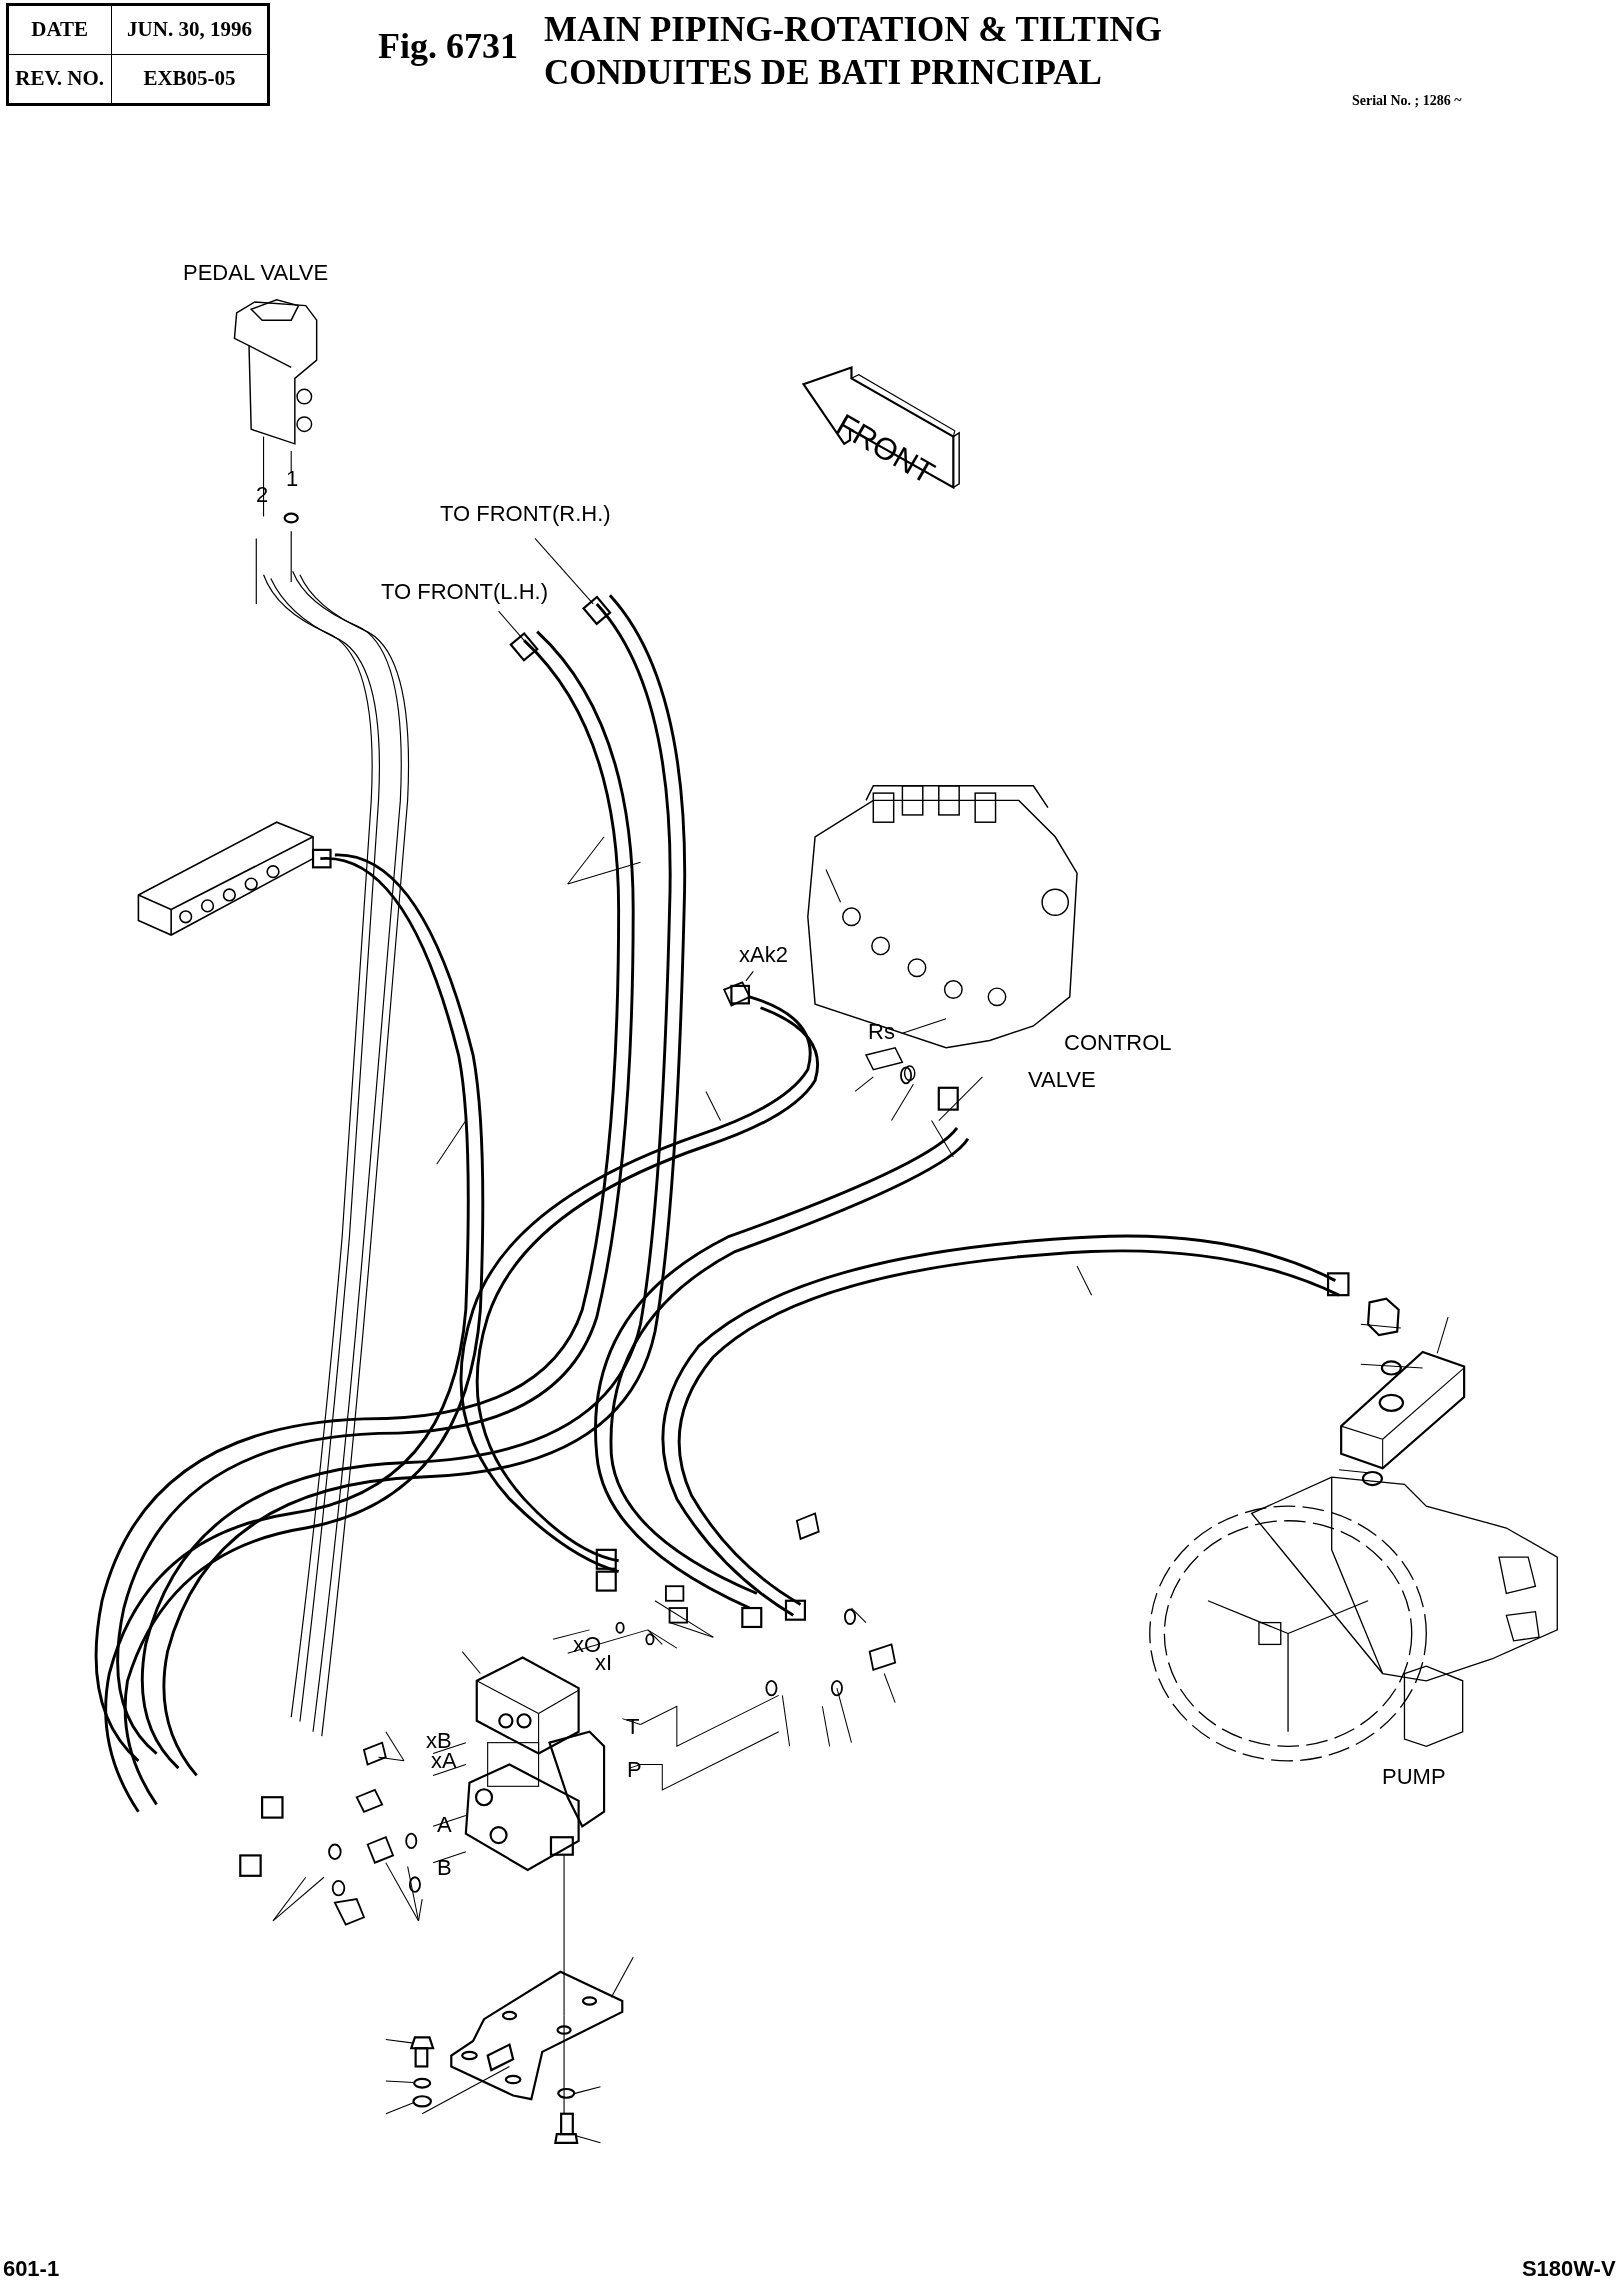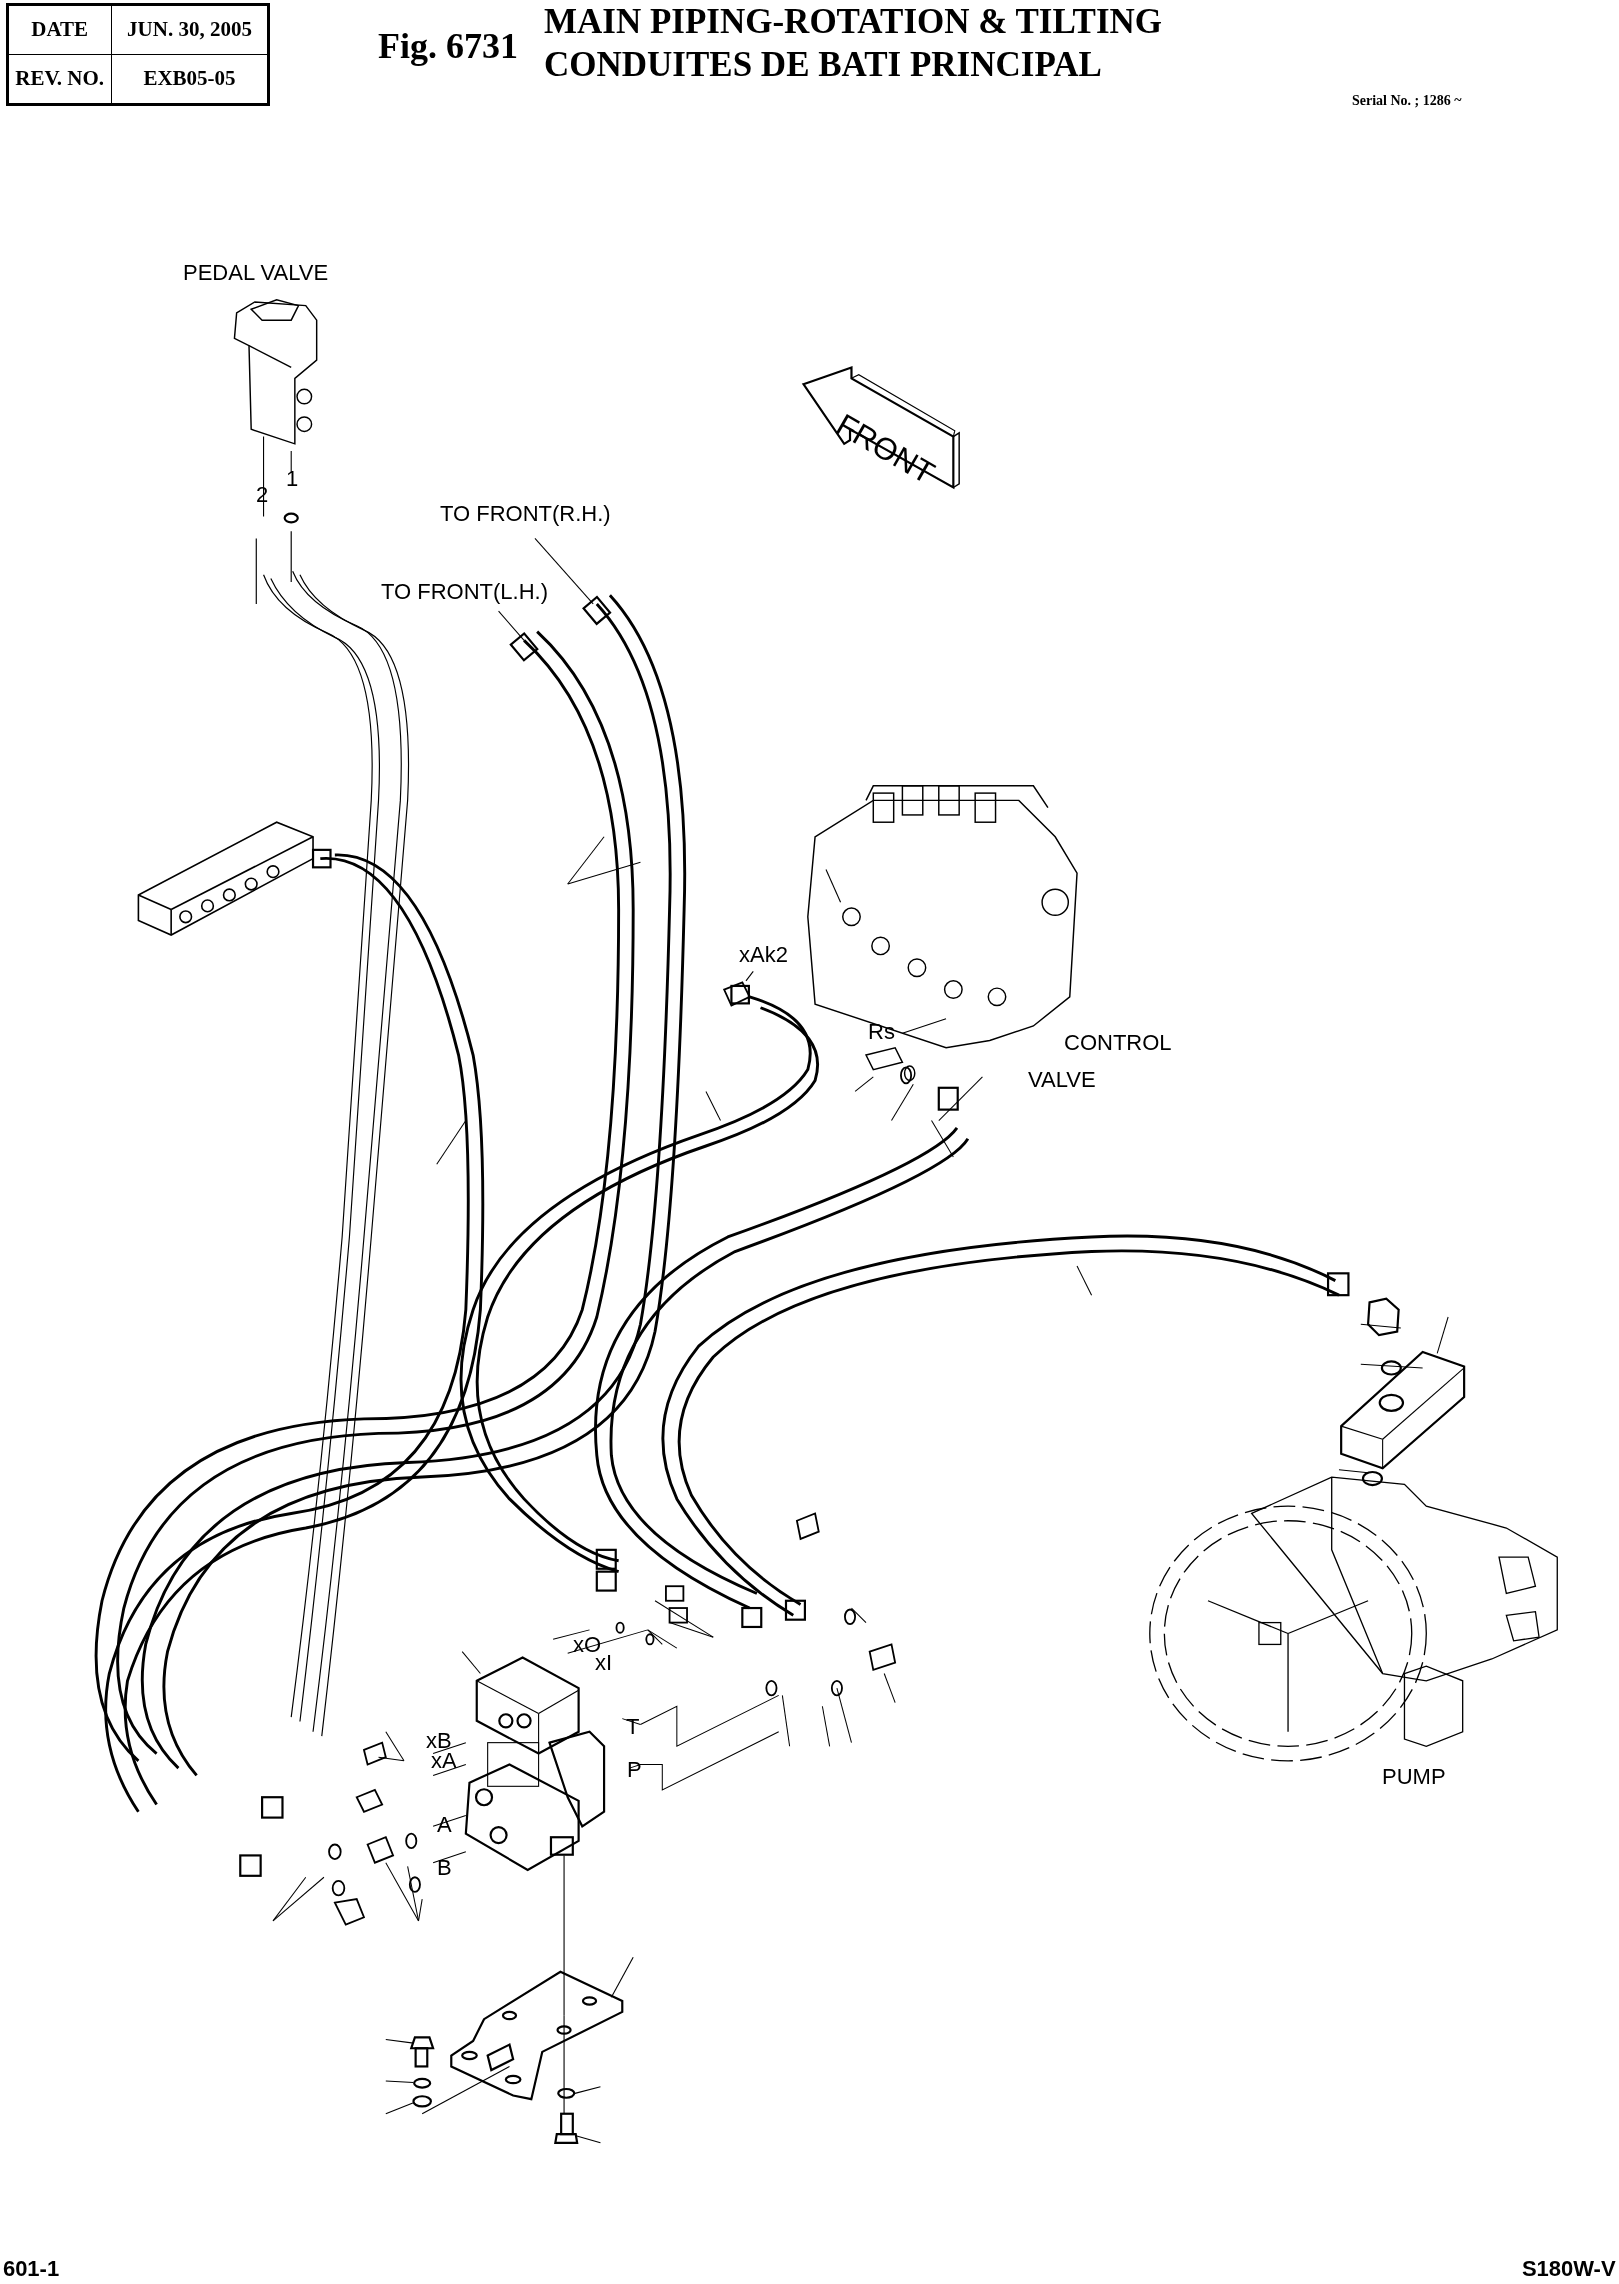--- a/index.html
+++ b/index.html
@@ -2,38 +2,38 @@
 <html style="font-size:11.6px"><head>
 <meta charset="utf-8">
 <style>
   html, body { margin:0; padding:0; background:#ffffff; }
   body { width:1620px; height:2284px; position:relative; overflow:hidden; font-family:"Liberation Sans", sans-serif; color:#000; }
   .hdr-table { position:absolute; left:5.8px; top:2.9px; border-collapse:collapse; border:3.6px solid #000; font-family:"Liberation Serif", serif; font-weight:bold; font-size:21px; }
   .hdr-table td { border:1.5px solid #000; height:48px; text-align:center; padding:0 4.4px; }
   .hdr-table td.k { width:93px;text-align:center; }
   .hdr-table td.v { width:147px; }
   .fig-no { position:absolute; left:378px; top:25px; font-family:"Liberation Serif", serif; font-weight:bold; font-size:36px; }
-  .title1, .title2 { position:absolute; left:544px; font-family:"Liberation Serif", serif; font-weight:bold; font-size:35px; letter-spacing:0px; }
+  .title1, .title2 { position:absolute; left:544px; font-family:"Liberation Serif", serif; font-weight:bold; font-size:35px; letter-spacing:0px;margin-top:8px; }
   .title1 { top:1.5px; }
   .title2 { top:45px; }
   .serial { position:absolute; left:1352px; top:93px; font-family:"Liberation Serif", serif; font-weight:bold; font-size:14px; }
   .footer-left { position:absolute; left:2.9px; top:2256px; font-weight:bold; font-size:22px; }
   .footer-right { position:absolute; right:4.4px; top:2256px; font-weight:bold; font-size:22px; }
   .lbl { position:absolute; font-size:22px; white-space:nowrap; }
   svg.diagram { position:absolute; left:0; top:0; }
   .front-label { font-size:31px; }
 </style>
 </head>
 <body>
 
 <table class="hdr-table">
   <tbody>
       <tr>
     <td class="k">DATE</td>
-    <td class="v">JUN. 30, 2005</td>
+    <td class="v">JUN. 30, 1996</td>
   </tr>
   <tr>
     <td class="k">REV. NO.</td>
     <td class="v">EXB05-05</td>
   </tr>
 </tbody>
   </table>
 
 <div class="fig-no">Fig. 6731</div>
 <div class="title1">MAIN PIPING-ROTATION &amp; TILTING</div>

